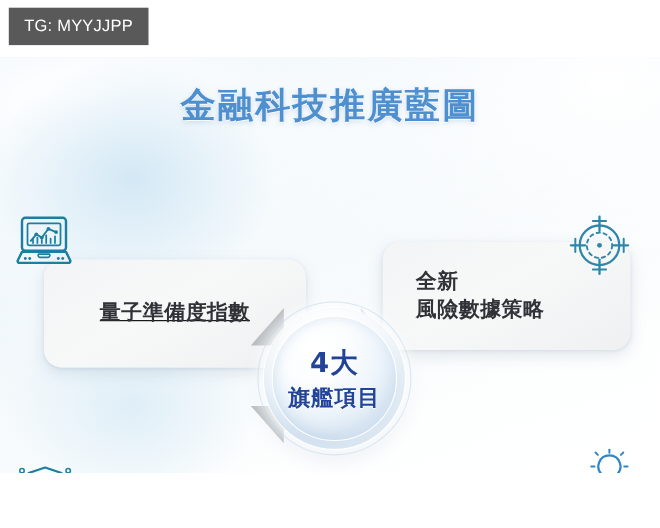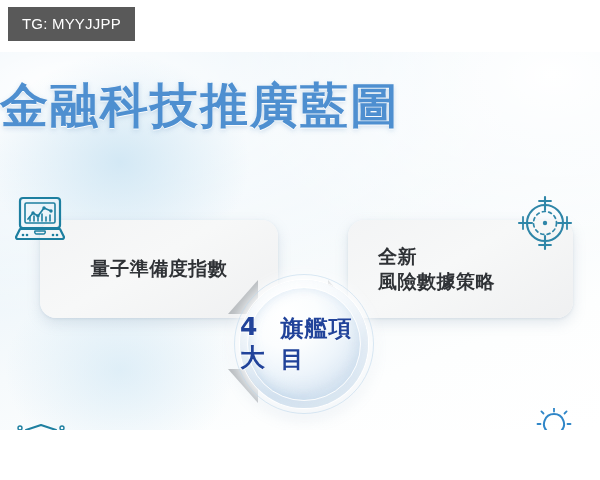--- a/index.html
+++ b/index.html
@@ -64,21 +64,22 @@
     width: 320px; height: 260px;
     background: radial-gradient(closest-side, rgba(206,230,244,.6), rgba(206,230,244,0) 72%);
     pointer-events: none;
   }
 
   
   #title {
     position: absolute;
     left: 0; top: 22px;
     width: 600px;
-    font-size: 48px;
+    text-align: center;
+    font-size: 32px;
     font-weight: 700;
     letter-spacing: 2px;
     color: #4e8fd0;
     text-shadow: 0 1px 0 rgba(255,255,255,.85), 0 2px 5px rgba(120,160,200,.35);
     font-family: "DejaVu Sans", "Liberation Sans", sans-serif;
     z-index: 6;
   }
 
   
   .card {
@@ -94,21 +95,21 @@
   .card-text {
     font-size: 19px;
     font-weight: 700;
     color: #2f3236;
     line-height: 1.34;
     white-space: pre-line;
     font-family: "DejaVu Sans", "Liberation Sans", sans-serif;
     letter-spacing: .5px;
   }
 
-  #card-tl { left: 40px;  top: 168px; width: 238px; height: 98px; justify-content: center; }
+  #card-tl { left: 40px;  top: 184px; width: 238px; height: 98px; justify-content: center; text-decoration: underline; }
   #card-tr { left: 348px; top: 168px; width: 225px; height: 98px; justify-content: flex-start; padding-left: 30px; }
   #card-bl { left: 40px;  top: 315px; width: 238px; height: 98px; justify-content: flex-end; padding-right: 22px; text-align: right; }
   #card-br { left: 348px; top: 315px; width: 225px; height: 98px; justify-content: flex-start; padding-left: 24px; }
 
   #card-tl .card-text { text-align: center; }
   #card-bl .card-text { text-align: right; }
 
   
   .tri { position: absolute; width: 0; height: 0; z-index: 4; }
   #tri-tl { left: 228px; top: 228px;
@@ -133,21 +134,21 @@
     z-index: 5;
     background:
       radial-gradient(circle at 36% 28%, #ffffff 0%, #fbfdfe 26%, #eef5fb 48%, #dfeaf5 66%, #eef5fa 82%, #ffffff 100%);
     box-shadow:
       0 0 0 1px rgba(255,255,255,.9),
       0 0 14px 6px rgba(255,255,255,.95),
       0 6px 18px rgba(130,160,190,.30),
       inset 0 -10px 20px rgba(160,190,215,.30),
       inset 0 10px 18px rgba(255,255,255,.95);
     display: flex;
-    flex-direction: row;
+    flex-direction: column;
     align-items: center;
     justify-content: center;
   }
   
   #hub::before {
     content: "";
     position: absolute;
     left: 7px; top: 7px; right: 7px; bottom: 7px;
     border-radius: 50%;
     border: 1px solid rgba(255,255,255,.9);
@@ -166,21 +167,21 @@
   .hub-line {
     position: relative;
     z-index: 2;
     color: #21439a;
     font-weight: 700;
     font-family: "DejaVu Sans", "Liberation Sans", sans-serif;
     text-shadow: 0 1px 1px rgba(255,255,255,.9);
     letter-spacing: 1px;
   }
   #hub-l1 { font-size: 25px; margin-bottom: 2px; }
-  #hub-l2 { font-size: 23px; }
+  #hub-l2 { font-size: 20px; }
 
   
   .icon { position: absolute; z-index: 7; }
   #icon-tl { left: 12px;  top: 141px; }
   #icon-tr { left: 516px; top: 142px; }
   #icon-bl { left: 12px;  top: 368px; }
   #icon-br { left: 524px; top: 356px; }
 </style>
 </head>
 <body>

